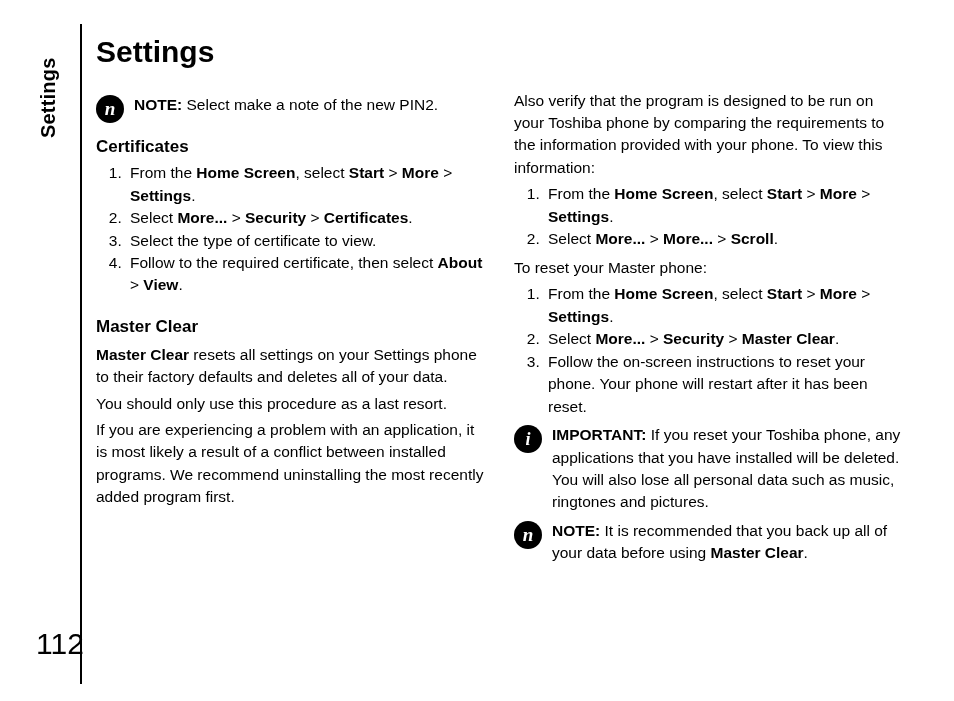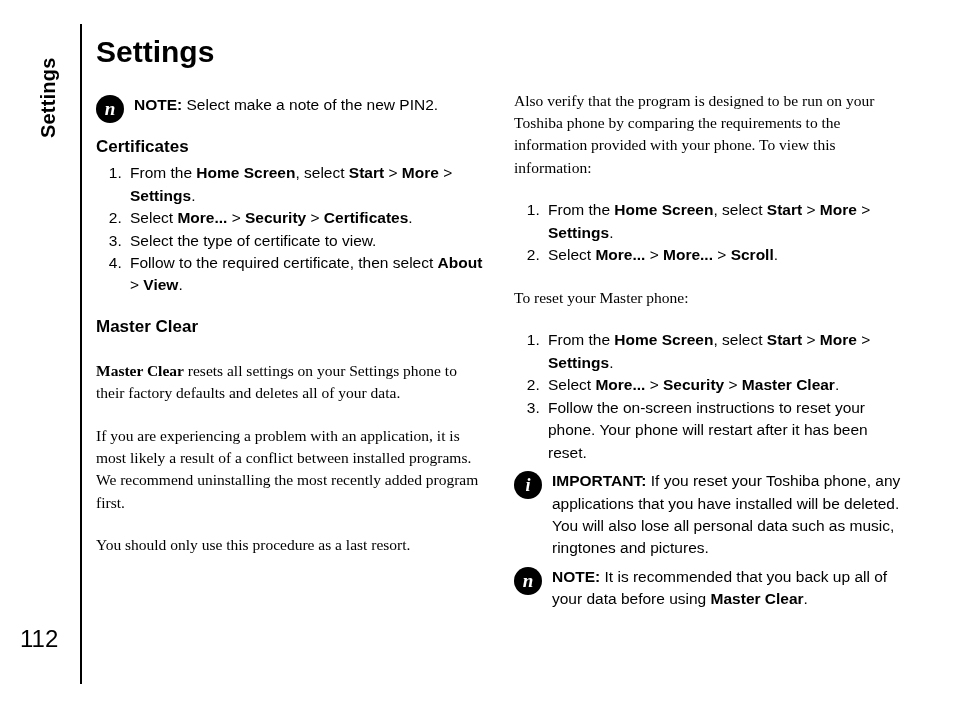--- a/index.html
+++ b/index.html
@@ -30,23 +30,23 @@
     transform: rotate(-90deg);
     transform-origin: left top;
     font-weight: bold;
     font-size: 20px;
     white-space: nowrap;
     letter-spacing: 0.2px;
     translate: 0 108px;
   }
   .page-number {
     position: absolute;
-    left: 20px;
+    left: 36px;
     top: 622px;
-    font-size: 24px;
+    font-size: 30px;
   }
   h1.title {
     font-size: 30px;
     font-weight: bold;
     margin-bottom: 14px;
     margin-top: 6px;
   }
   .columns {
     display: flex;
     gap: 26px;
@@ -75,21 +75,21 @@
     margin-top: 1px;
   }
   .icon-circle.info { font-family: "Times New Roman", serif; font-style: italic; font-size: 18px; }
   .note-body { flex: 1; }
   h2.section {
     font-size: 17px;
     font-weight: bold;
     margin-top: 10px;
     margin-bottom: 3px;
   }
-  p.para { margin: 20px 0; font-family: Liberation Serif, serif; }
+  p.para { margin: 4px 0; }
   ol.steps {
     list-style: decimal;
     padding-left: 30px;
     margin: 2px 0 6px 0;
   }
   ol.steps li {
     padding-left: 4px;
     margin: 0 0;
   }
   .b { font-weight: bold; }
@@ -125,22 +125,22 @@
         <li>Select the type of certificate to view.</li>
         <li>
           <span>Follow to the required certificate, then select </span><span class="b">About</span><span> &gt; </span><span class="b">View</span><span>.</span>
         </li>
       </ol>
 
       <h2 class="section" style="margin-top:18px">Master Clear</h2>
       <p class="para">
         <span class="b">Master Clear</span><span> resets all settings on your Settings phone to their factory defaults and deletes all of your data.</span>
       </p>
+      <p class="para">You should only use this procedure as a last resort.</p>
       <p class="para">If you are experiencing a problem with an application, it is most likely a result of a conflict between installed programs. We recommend uninstalling the most recently added program first.</p>
-      <p class="para">You should only use this procedure as a last resort.</p>
     </div>
 
     <div class="col">
       <p class="para" style="margin-top:2px">Also verify that the program is designed to be run on your Toshiba phone by comparing the requirements to the information provided with your phone. To view this information:</p>
       <ol class="steps">
         <li>
           <span>From the </span><span class="b">Home Screen</span><span>, select </span><span class="b">Start</span><span> &gt; </span><span class="b">More</span><span> &gt; </span><span class="b">Settings</span><span>.</span>
         </li>
         <li>
           <span>Select </span><span class="b">More...</span><span> &gt; </span><span class="b">More...</span><span> &gt; </span><span class="b">Scroll</span><span>.</span>

